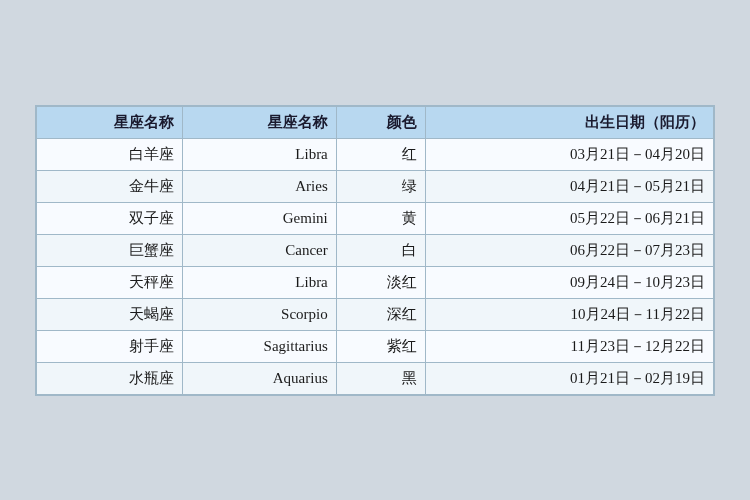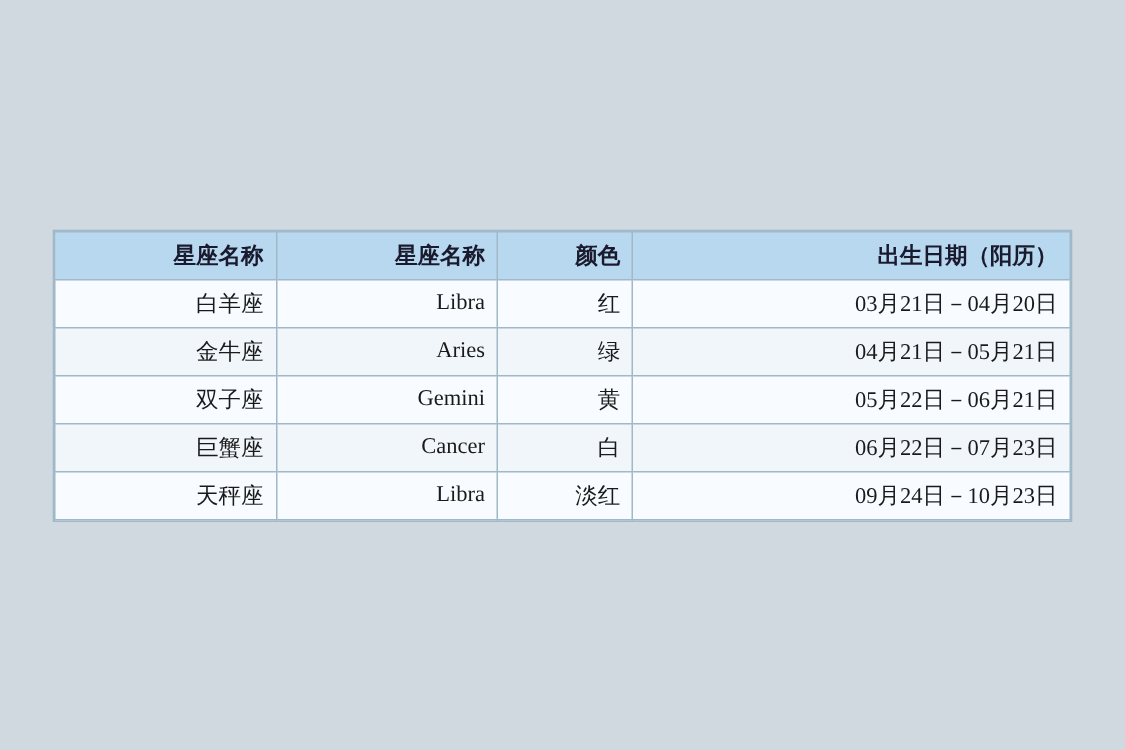--- a/index.html
+++ b/index.html
@@ -90,15 +90,33 @@
           <td>Cancer</td>
           <td>白</td>
           <td>06月22日－07月23日</td>
         </tr>
         <tr>
           <td>天秤座</td>
           <td>Libra</td>
           <td>淡红</td>
           <td>09月24日－10月23日</td>
         </tr>
+        <tr>
+          <td>天蝎座</td>
+          <td>Scorpio</td>
+          <td>深红</td>
+          <td>10月24日－11月22日</td>
+        </tr>
+        <tr>
+          <td>射手座</td>
+          <td>Sagittarius</td>
+          <td>紫红</td>
+          <td>11月23日－12月22日</td>
+        </tr>
+        <tr>
+          <td>水瓶座</td>
+          <td>Aquarius</td>
+          <td>黑</td>
+          <td>01月21日－02月19日</td>
+        </tr>
       </tbody>
   </table>
 </div>
 
 </body></html>

